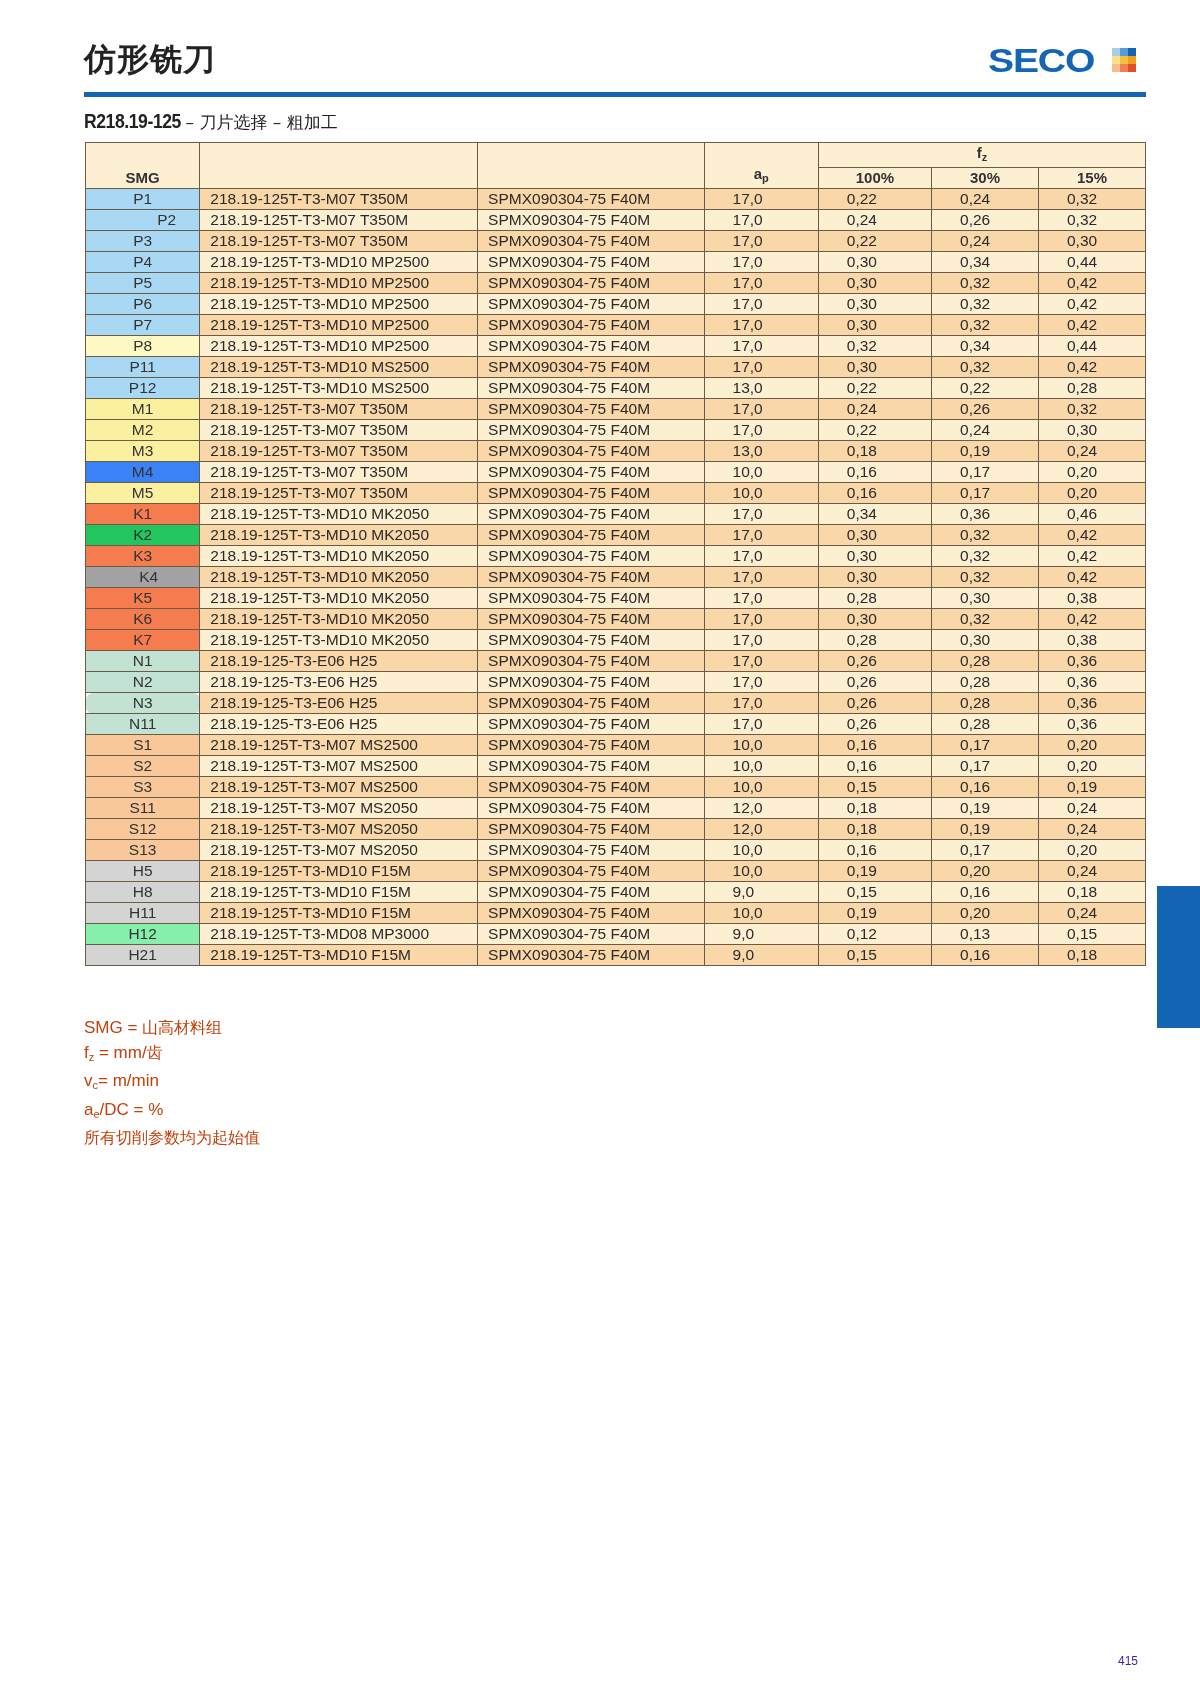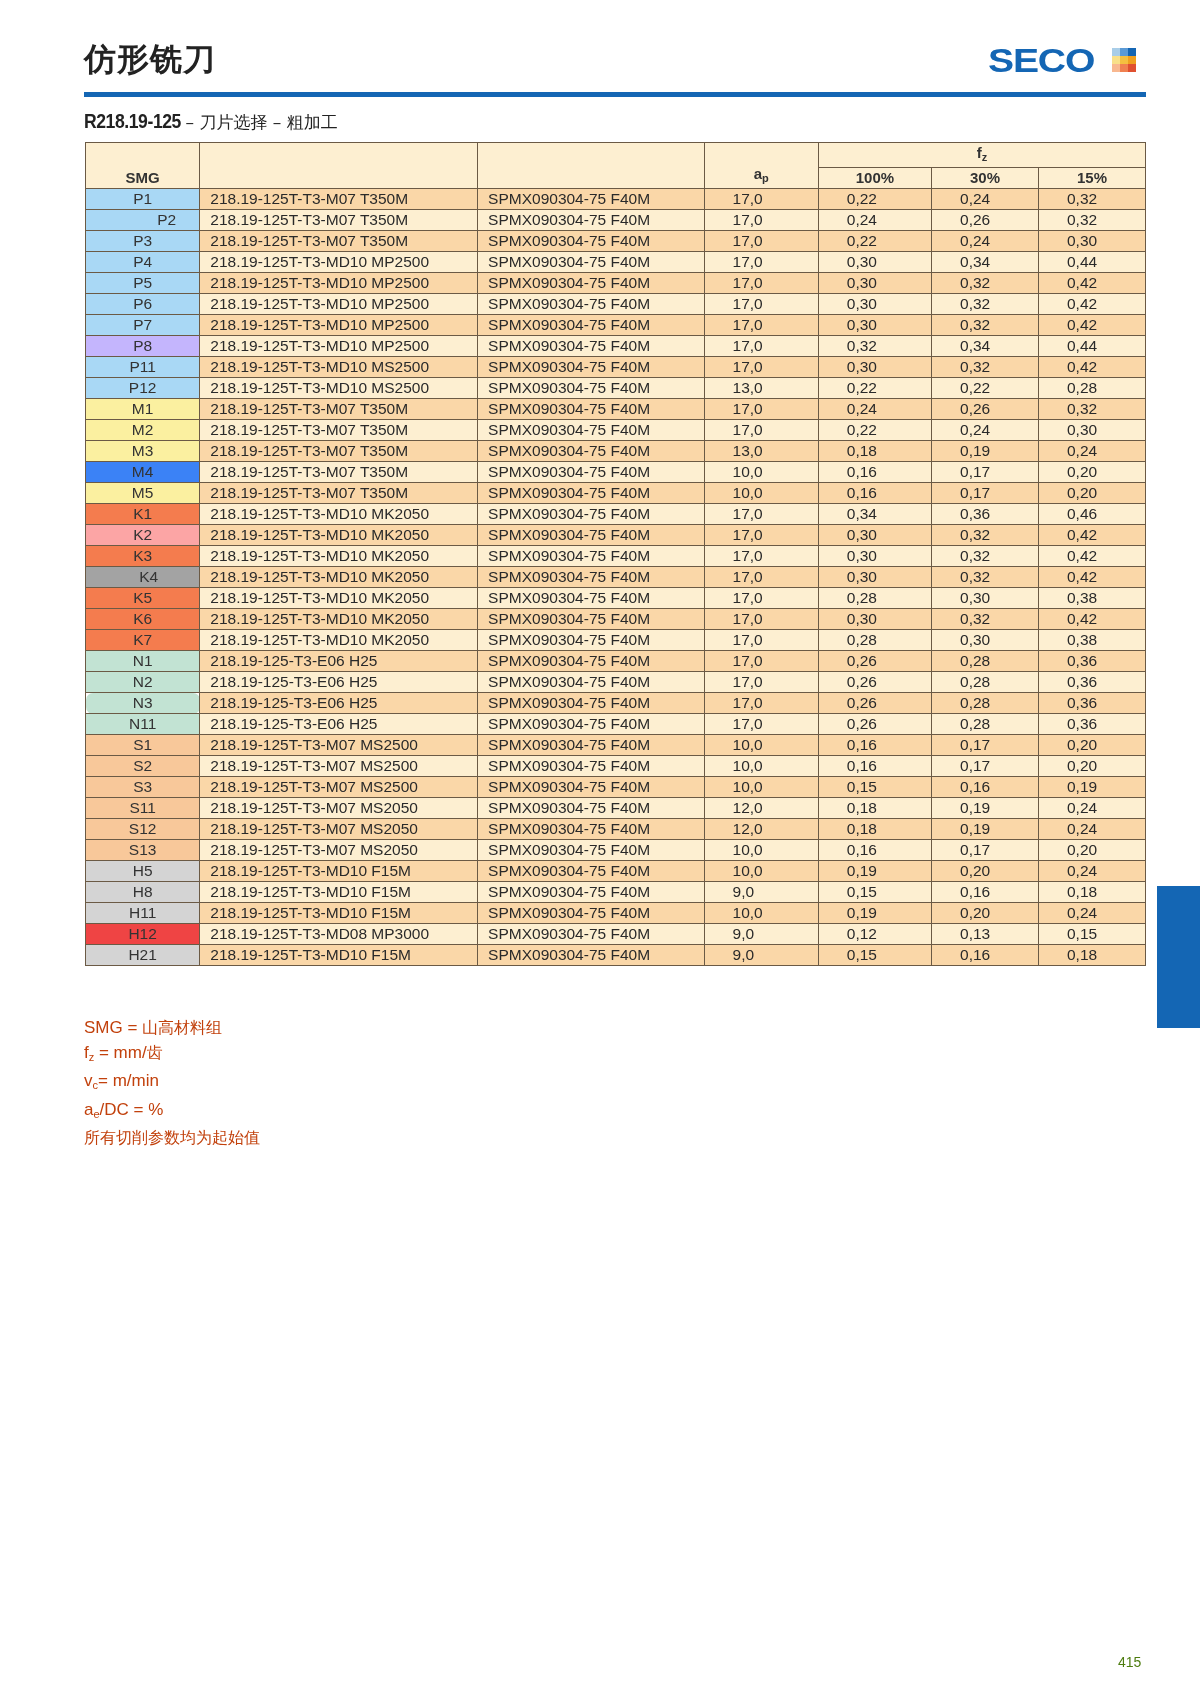--- a/index.html
+++ b/index.html
@@ -29,21 +29,21 @@
     .num { text-align: left; padding-left: 28px !important; }
     .num-ap { text-align: left; padding-left: 28px !important; }
     tr.odd td.body { background: #fad7a8; }
     tr.even td.body { background: #fdefd1; }
     sub { font-size: 11px; vertical-align: -3px; }
 
     .notes { position: absolute; left: 84px; top: 1016px; font-size: 17px; line-height: 24.5px; color: #c2410c; }
     .notes .cn { font-family: "DejaVu Serif", "Liberation Serif", serif; font-size: 16px; }
 
     .side-tab { position: absolute; left: 1157px; top: 886px; width: 43px; height: 142px; background: #1466b4; }
-    .page-number { position: absolute; left: 1118px; top: 1654px; font-size: 14px; color: #4d7c0f; }
+    .page-number { position: absolute; left: 1118px; top: 1654px; font-size: 12px; color: #4c1d95; }
   </style>
 </head>
 <body>
 
 <div class="page-title">仿形铣刀</div>
 
 <div class="logo">
   <span class="logo-text">SECO</span>
   <div class="logo-squares" id="logo-squares">
       <span style="background: rgb(168, 205, 232);"></span>
@@ -146,21 +146,21 @@
       <tr class="odd">
         <td class="smg" style="background: rgb(169, 216, 245);">P7</td>
         <td class="left body">218.19-125T-T3-MD10 MP2500</td>
         <td class="left body">SPMX090304-75 F40M</td>
         <td class="num-ap body">17,0</td>
         <td class="num body">0,30</td>
         <td class="num body">0,32</td>
         <td class="num body">0,42</td>
       </tr>
       <tr class="even">
-        <td class="smg" style="background: #c4b5fd;">P8</td>
+        <td class="smg" style="background: #fef9c3;">P8</td>
         <td class="left body">218.19-125T-T3-MD10 MP2500</td>
         <td class="left body">SPMX090304-75 F40M</td>
         <td class="num-ap body">17,0</td>
         <td class="num body">0,32</td>
         <td class="num body">0,34</td>
         <td class="num body">0,44</td>
       </tr>
       <tr class="odd">
         <td class="smg" style="background: rgb(169, 216, 245);">P11</td>
         <td class="left body">218.19-125T-T3-MD10 MS2500</td>
@@ -227,21 +227,21 @@
       <tr class="even">
         <td class="smg" style="background: rgb(244, 124, 78);">K1</td>
         <td class="left body">218.19-125T-T3-MD10 MK2050</td>
         <td class="left body">SPMX090304-75 F40M</td>
         <td class="num-ap body">17,0</td>
         <td class="num body">0,34</td>
         <td class="num body">0,36</td>
         <td class="num body">0,46</td>
       </tr>
       <tr class="odd">
-        <td class="smg" style="background: #fca5a5;">K2</td>
+        <td class="smg" style="background: #22c55e;">K2</td>
         <td class="left body">218.19-125T-T3-MD10 MK2050</td>
         <td class="left body">SPMX090304-75 F40M</td>
         <td class="num-ap body">17,0</td>
         <td class="num body">0,30</td>
         <td class="num body">0,32</td>
         <td class="num body">0,42</td>
       </tr>
       <tr class="even">
         <td class="smg" style="background: rgb(244, 124, 78);">K3</td>
         <td class="left body">218.19-125T-T3-MD10 MK2050</td>
@@ -398,21 +398,21 @@
       <tr class="odd">
         <td class="smg" style="background: rgb(212, 212, 212);">H11</td>
         <td class="left body">218.19-125T-T3-MD10 F15M</td>
         <td class="left body">SPMX090304-75 F40M</td>
         <td class="num-ap body">10,0</td>
         <td class="num body">0,19</td>
         <td class="num body">0,20</td>
         <td class="num body">0,24</td>
       </tr>
       <tr class="even">
-        <td class="smg" style="background: #ef4444; margin-top: 22px;">H12</td>
+        <td class="smg" style="background: #86efac; margin-top: 22px;">H12</td>
         <td class="left body">218.19-125T-T3-MD08 MP3000</td>
         <td class="left body">SPMX090304-75 F40M</td>
         <td class="num-ap body">9,0</td>
         <td class="num body">0,12</td>
         <td class="num body">0,13</td>
         <td class="num body">0,15</td>
       </tr>
       <tr class="odd">
         <td class="smg" style="background: rgb(212, 212, 212);">H21</td>
         <td class="left body">218.19-125T-T3-MD10 F15M</td>

